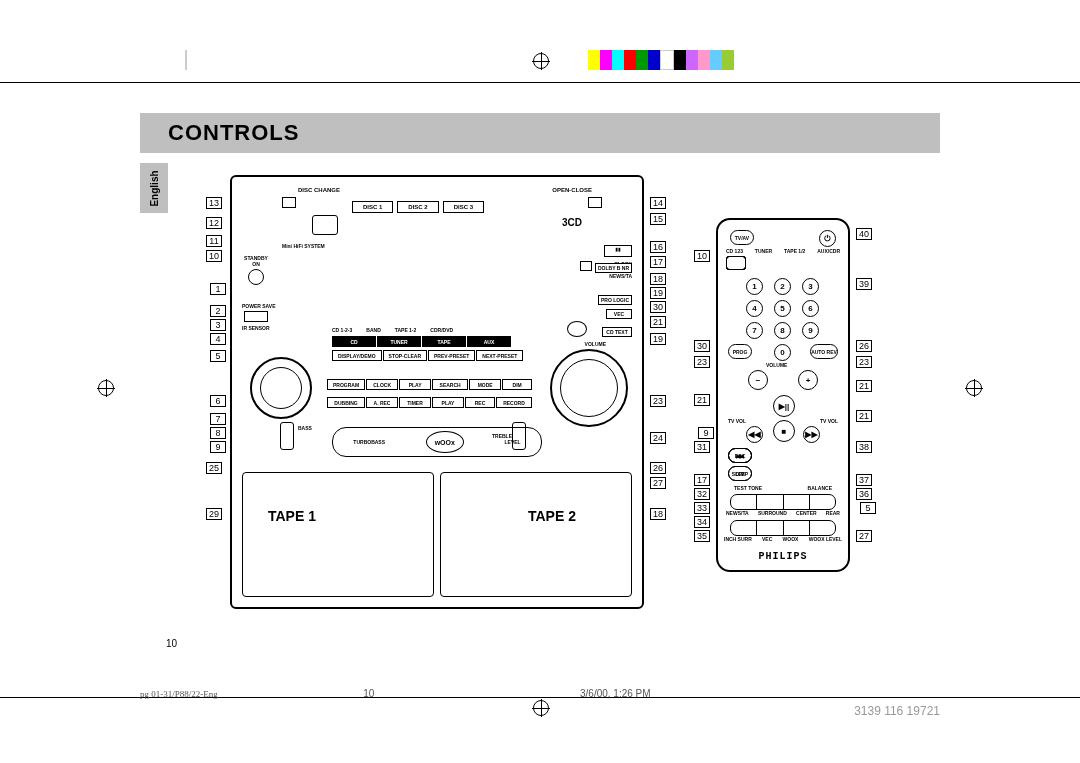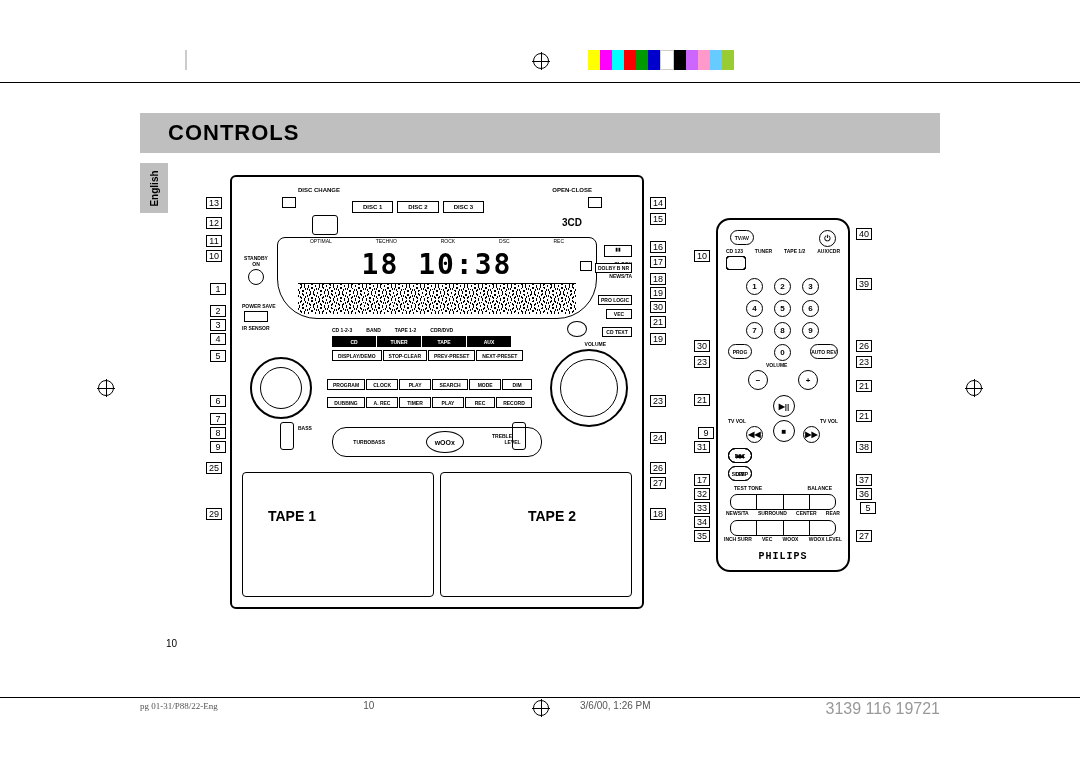--- a/index.html
+++ b/index.html
@@ -35,21 +35,21 @@
   .tape {flex:1;border:1.5px solid #000;border-radius:4px;}
   .tape-lbl{font-weight:bold;font-size:14px;position:absolute;}
   .remote {position:absolute;left:716px;top:218px;width:130px;height:350px;border:2.5px solid #000;border-radius:14px;background:#fff;}
   .rbtn {position:absolute;border:1.5px solid #000;border-radius:50%;width:15px;height:15px;display:flex;align-items:center;justify-content:center;font-size:8px;font-weight:bold;}
   .rbtn.sq{border-radius:3px;width:18px;height:12px;font-size:5px;}
   .rbtn.oval{border-radius:8px;width:22px;height:13px;font-size:5px;}
   .brand{position:absolute;bottom:8px;left:0;right:0;text-align:center;font-weight:bold;font-size:10px;letter-spacing:1px;font-family:Liberation Mono, monospace;}
   .callout {position:absolute;font-size:9px;border:1px solid #000;background:#fff;min-width:14px;text-align:center;}
   .footer {position:absolute;bottom:45px;left:140px;right:140px;font-size:10px;color:#555;}
   .footer .pn{font-size:9px;font-family:Liberation Serif, serif;}
-  .footer .rt{float:right;font-size:16px;color:#999;}
+  .footer .rt{float:right;font-size:12px;color:#999;margin-top:16px;}
 </style>
 </head>
 <body>
 
 <div class="page">
 
   <div class="crop-line-h" style="top:82px;"></div>
   <div class="crop-line-h" style="top:697px;"></div>
   <div class="reg" style="top:53px;left:533px"></div>
   <div class="reg" style="top:380px;left:98px"></div>
@@ -101,31 +101,20 @@
       <div class="disc-btns">
         <div class="disc-btn">DISC 1</div>
         <div class="disc-btn">DISC 2</div>
         <div class="disc-btn">DISC 3</div>
       </div>
     </div>
     <div style="position:absolute;top:38px;left:80px;width:24px;height:18px;border:1px solid #000;border-radius:3px"></div>
     <div class="tiny" style="top:40px;right:60px;font-size:10px">3CD</div>
     <div class="tiny" style="top:66px;left:50px">Mini HiFi SYSTEM</div>
 
-    <div class="lcd">
-      <div class="lcd-sub">
-        <span>OPTIMAL</span>
-          <span>TECHNO</span>
-          <span>ROCK</span>
-          <span>DSC</span>
-          <span>REC</span>
-      </div>
-      <div class="lcd-inner">18  10:38</div>
-      <div class="grid-floor"></div>
-    </div>
 
     <div style="position:absolute;top:78px;left:10px;width:28px">
       <div class="tiny" style="position:static;text-align:center">STANDBY ON</div>
       <div style="width:14px;height:14px;border:1.5px solid #000;border-radius:50%;margin:2px auto"></div>
     </div>
     <div class="tiny" style="top:126px;left:10px">POWER SAVE</div>
     <div style="position:absolute;top:134px;left:12px;width:22px;height:9px;border:1px solid #000"></div>
     <div class="tiny" style="top:148px;left:10px">IR SENSOR</div>
 
     <div style="position:absolute;top:68px;right:10px;width:26px;height:10px;border:1px solid #000;font-size:5px;text-align:center">▮▮</div>

